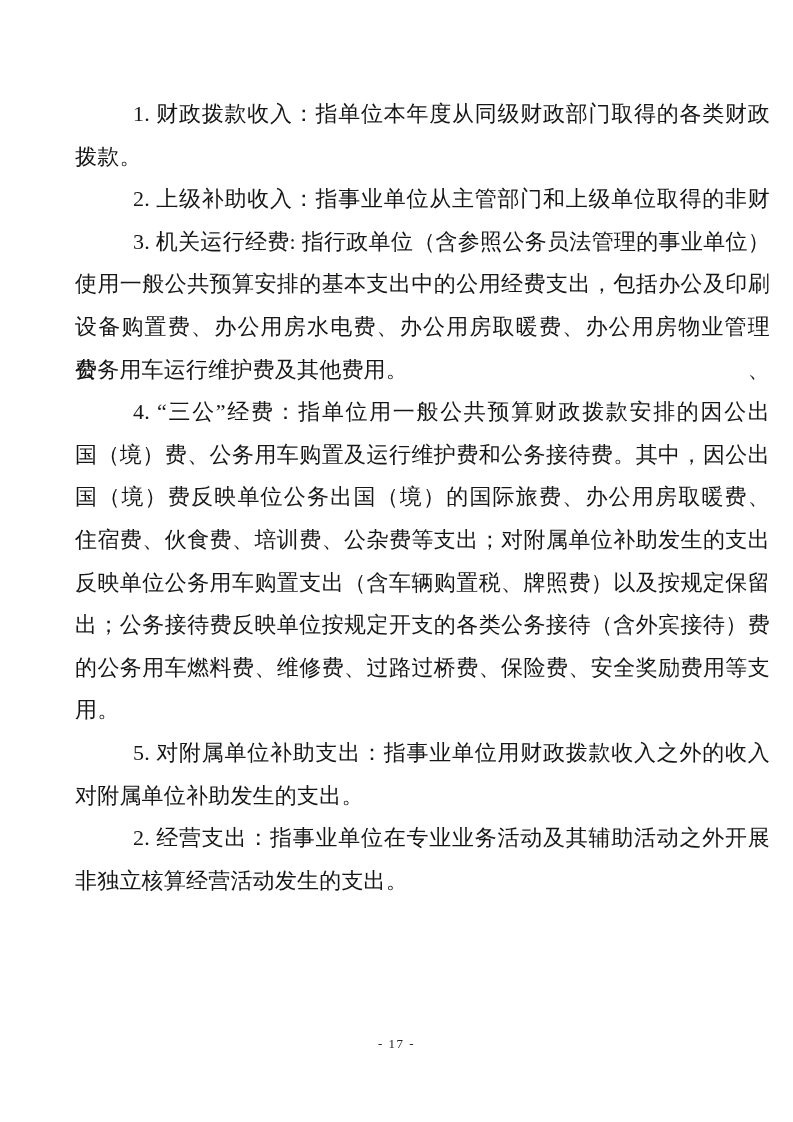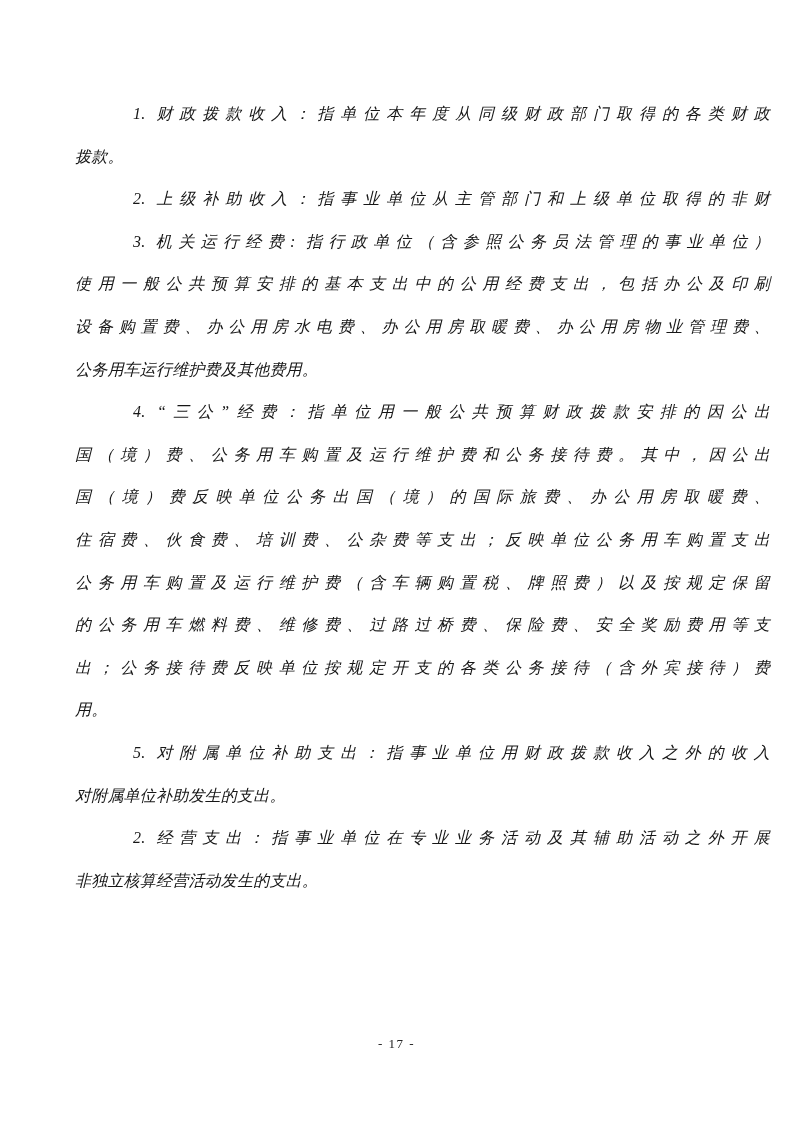--- a/index.html
+++ b/index.html
@@ -18,24 +18,23 @@
   .content {
     position: absolute;
     left: 75px;
     top: 93px;
     width: 695px;
     color: #161616;
   }
   .line {
     height: 42.6px;
     line-height: 42.6px;
-    font-size: 16px;
+    font-size: 22px;
     text-align: left;
     letter-spacing: 0.2px;
-    font-style: italic;
   }
   .line.justify {
     text-align: justify;
     text-align-last: justify;
   }
   .line.indent {
     text-indent: 58px;
   }
   .footer {
     position: absolute;
@@ -57,24 +56,24 @@
       <div class="line indent justify">1. 财政拨款收入：指单位本年度从同级财政部门取得的各类财政</div>
       <div class="line">拨款。</div>
       <div class="line indent justify">2. 上级补助收入：指事业单位从主管部门和上级单位取得的非财</div>
       <div class="line indent justify">3. 机关运行经费: 指行政单位（含参照公务员法管理的事业单位）</div>
       <div class="line justify">使用一般公共预算安排的基本支出中的公用经费支出，包括办公及印刷</div>
       <div class="line justify">设备购置费、办公用房水电费、办公用房取暖费、办公用房物业管理费、</div>
       <div class="line">公务用车运行维护费及其他费用。</div>
       <div class="line indent justify">4. “三公”经费：指单位用一般公共预算财政拨款安排的因公出</div>
       <div class="line justify">国（境）费、公务用车购置及运行维护费和公务接待费。其中，因公出</div>
       <div class="line justify">国（境）费反映单位公务出国（境）的国际旅费、办公用房取暖费、</div>
-      <div class="line justify">住宿费、伙食费、培训费、公杂费等支出；反映单位公务用车购置支出</div>
-      <div class="line justify">公务用车购置及运行维护费（含车辆购置税、牌照费）以及按规定保留</div>
+      <div class="line justify">住宿费、伙食费、培训费、公杂费等支出；对附属单位补助发生的支出</div>
+      <div class="line justify">反映单位公务用车购置支出（含车辆购置税、牌照费）以及按规定保留</div>
+      <div class="line justify">出；公务接待费反映单位按规定开支的各类公务接待（含外宾接待）费</div>
       <div class="line justify">的公务用车燃料费、维修费、过路过桥费、保险费、安全奖励费用等支</div>
-      <div class="line justify">出；公务接待费反映单位按规定开支的各类公务接待（含外宾接待）费</div>
       <div class="line">用。</div>
       <div class="line indent justify">5. 对附属单位补助支出：指事业单位用财政拨款收入之外的收入</div>
       <div class="line">对附属单位补助发生的支出。</div>
       <div class="line indent justify">2. 经营支出：指事业单位在专业业务活动及其辅助活动之外开展</div>
       <div class="line">非独立核算经营活动发生的支出。</div>
     </div>
   <div class="footer">- 17 -</div>
 </div>
 
 </body></html>

